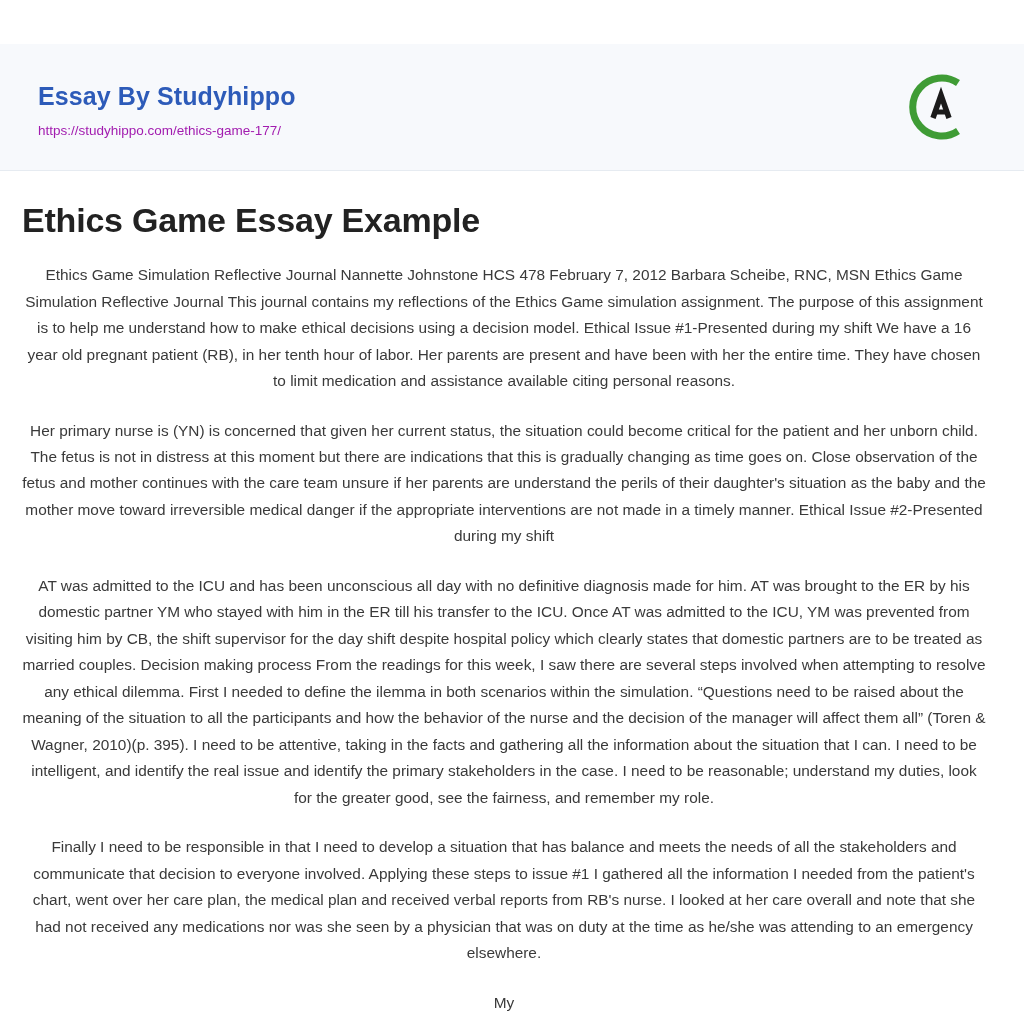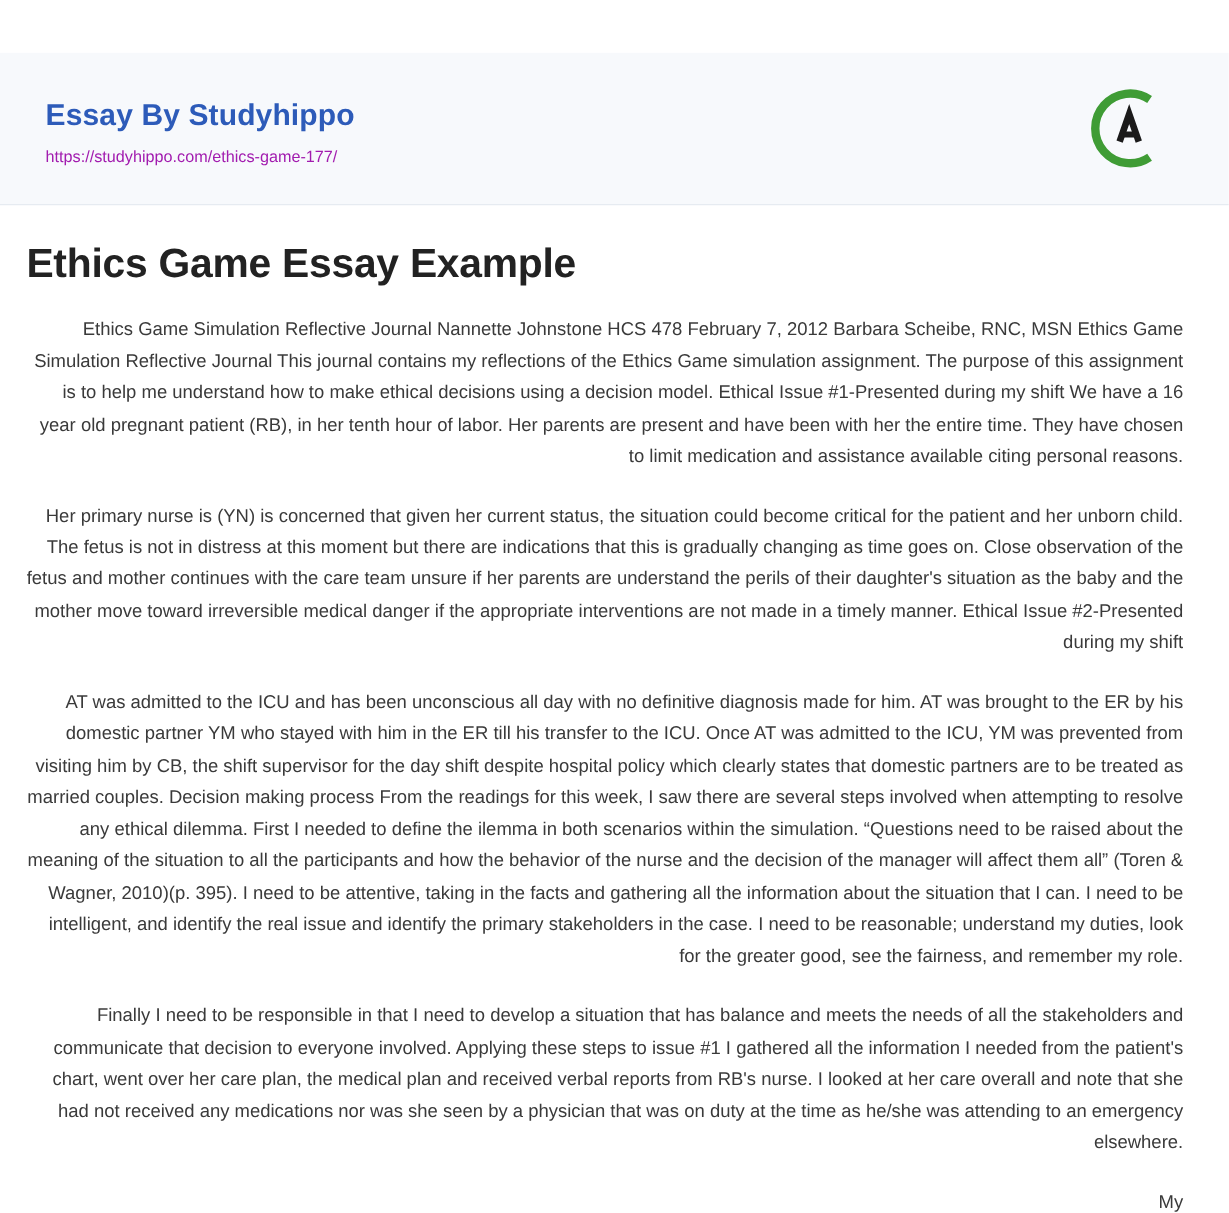--- a/index.html
+++ b/index.html
@@ -68,21 +68,21 @@
     color: #222222;
     margin: 0 0 22px 0;
     letter-spacing: -0.2px;
     line-height: 1.15;
   }
   .para {
     font-size: 15.4px;
     line-height: 1.72;
     color: #3a3a3a;
     margin: 0 0 23px 0;
-    text-align: right;
+    text-align: center;
   }
   .para:last-child {
     margin-bottom: 0;
   }
 </style>
 </head>
 <body>
 
 <div class="page">
 

